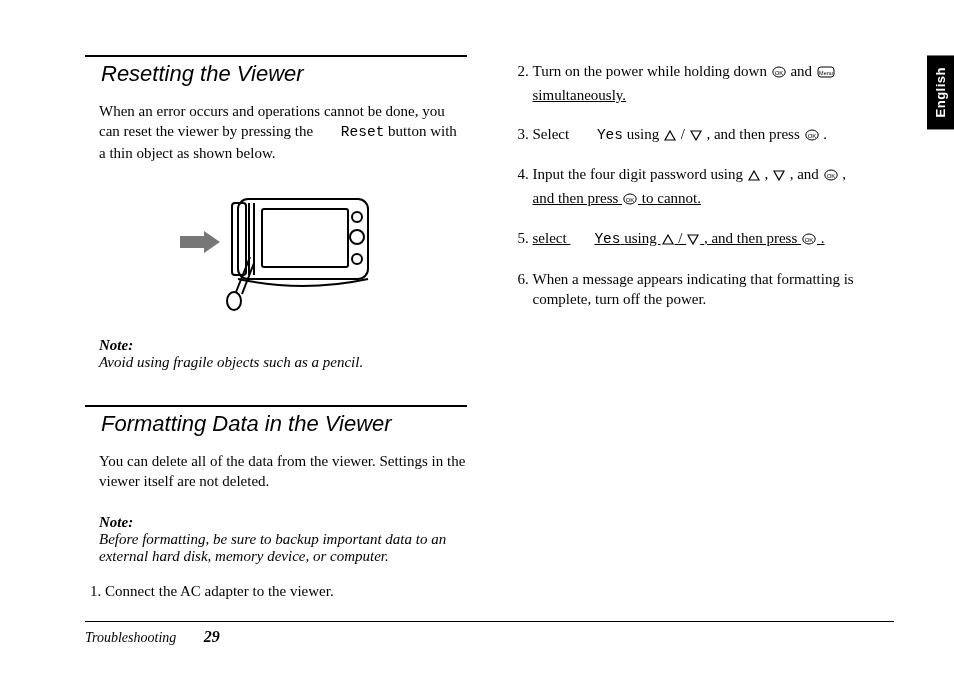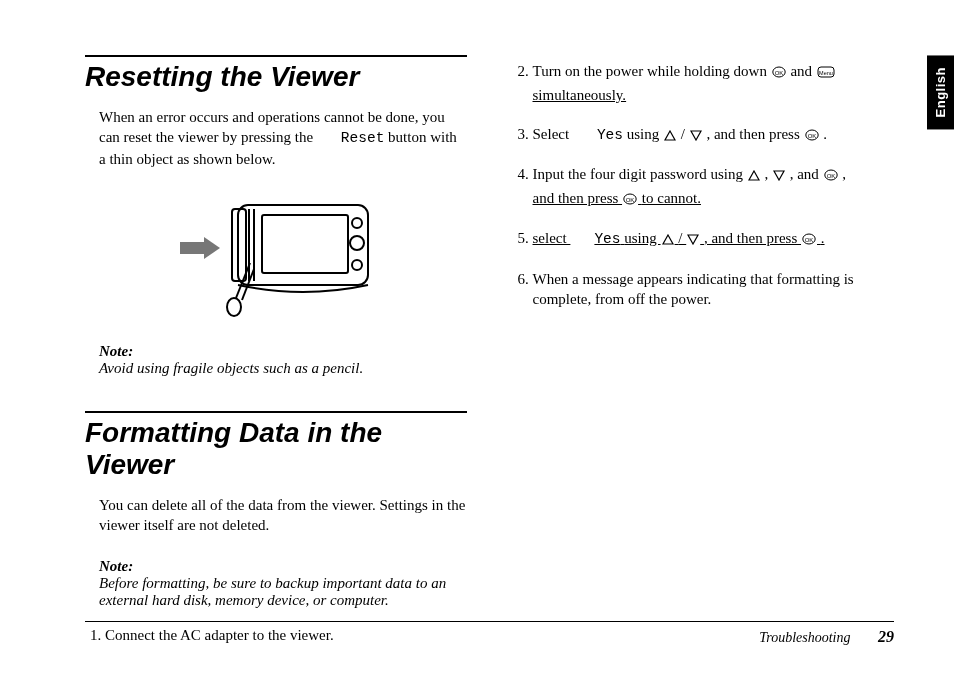--- a/index.html
+++ b/index.html
@@ -46,23 +46,23 @@
     min-width: 0;
   }
   .section-rule {
     border: none;
     border-top: 2px solid #000;
     margin: 0 0 4px 0;
   }
   .section-title {
     font-family: Arial, Helvetica, sans-serif;
     font-style: italic;
-    font-weight: 700;
-    font-size: 28px;
-    margin: 0 0 14px 0;
+    font-weight: 400;
+    font-size: 22px;
+    margin: 0 0 14px 16px;
   }
   .body-block {
     margin-left: 14px;
     margin-bottom: 16px;
   }
   .body-text {
     line-height: 1.35;
   }
   .note-label {
     font-weight: bold;
@@ -100,21 +100,20 @@
     vertical-align: -2px;
     margin: 0 1px;
   }
   .footer {
     position: absolute;
     left: 85px;
     right: 60px;
     bottom: 28px;
     border-top: 1px solid #000;
     padding-top: 6px;
-    text-align: right;
     font-size: 14px;
   }
   .footer .sec {
     font-style: italic;
     margin-right: 24px;
   }
   .footer .pn {
     font-weight: bold;
     font-style: italic;
     font-size: 16px;
@@ -267,21 +266,21 @@
                 </svg></span>
             <span> , and then press </span>
             <span class="icon"><svg width="14" height="12">
                   <ellipse cx="7" cy="6" rx="6.2" ry="5" fill="none" stroke="#000" stroke-width="1"></ellipse>
                   <text x="7" y="8.5" text-anchor="middle" font-size="6" font-family="Arial">OK</text>
                 </svg></span>
             <span> .</span>
           </span>
         </li>
 
-        <li>When a message appears indicating that formatting is complete, from off the power.</li>
+        <li>When a message appears indicating that formatting is complete, turn off the power.</li>
       </ol>
     </div>
   </div>
 
   <div class="footer">
     <span class="sec">Troubleshooting</span>
     <span class="pn">29</span>
   </div>
 </div>
 

